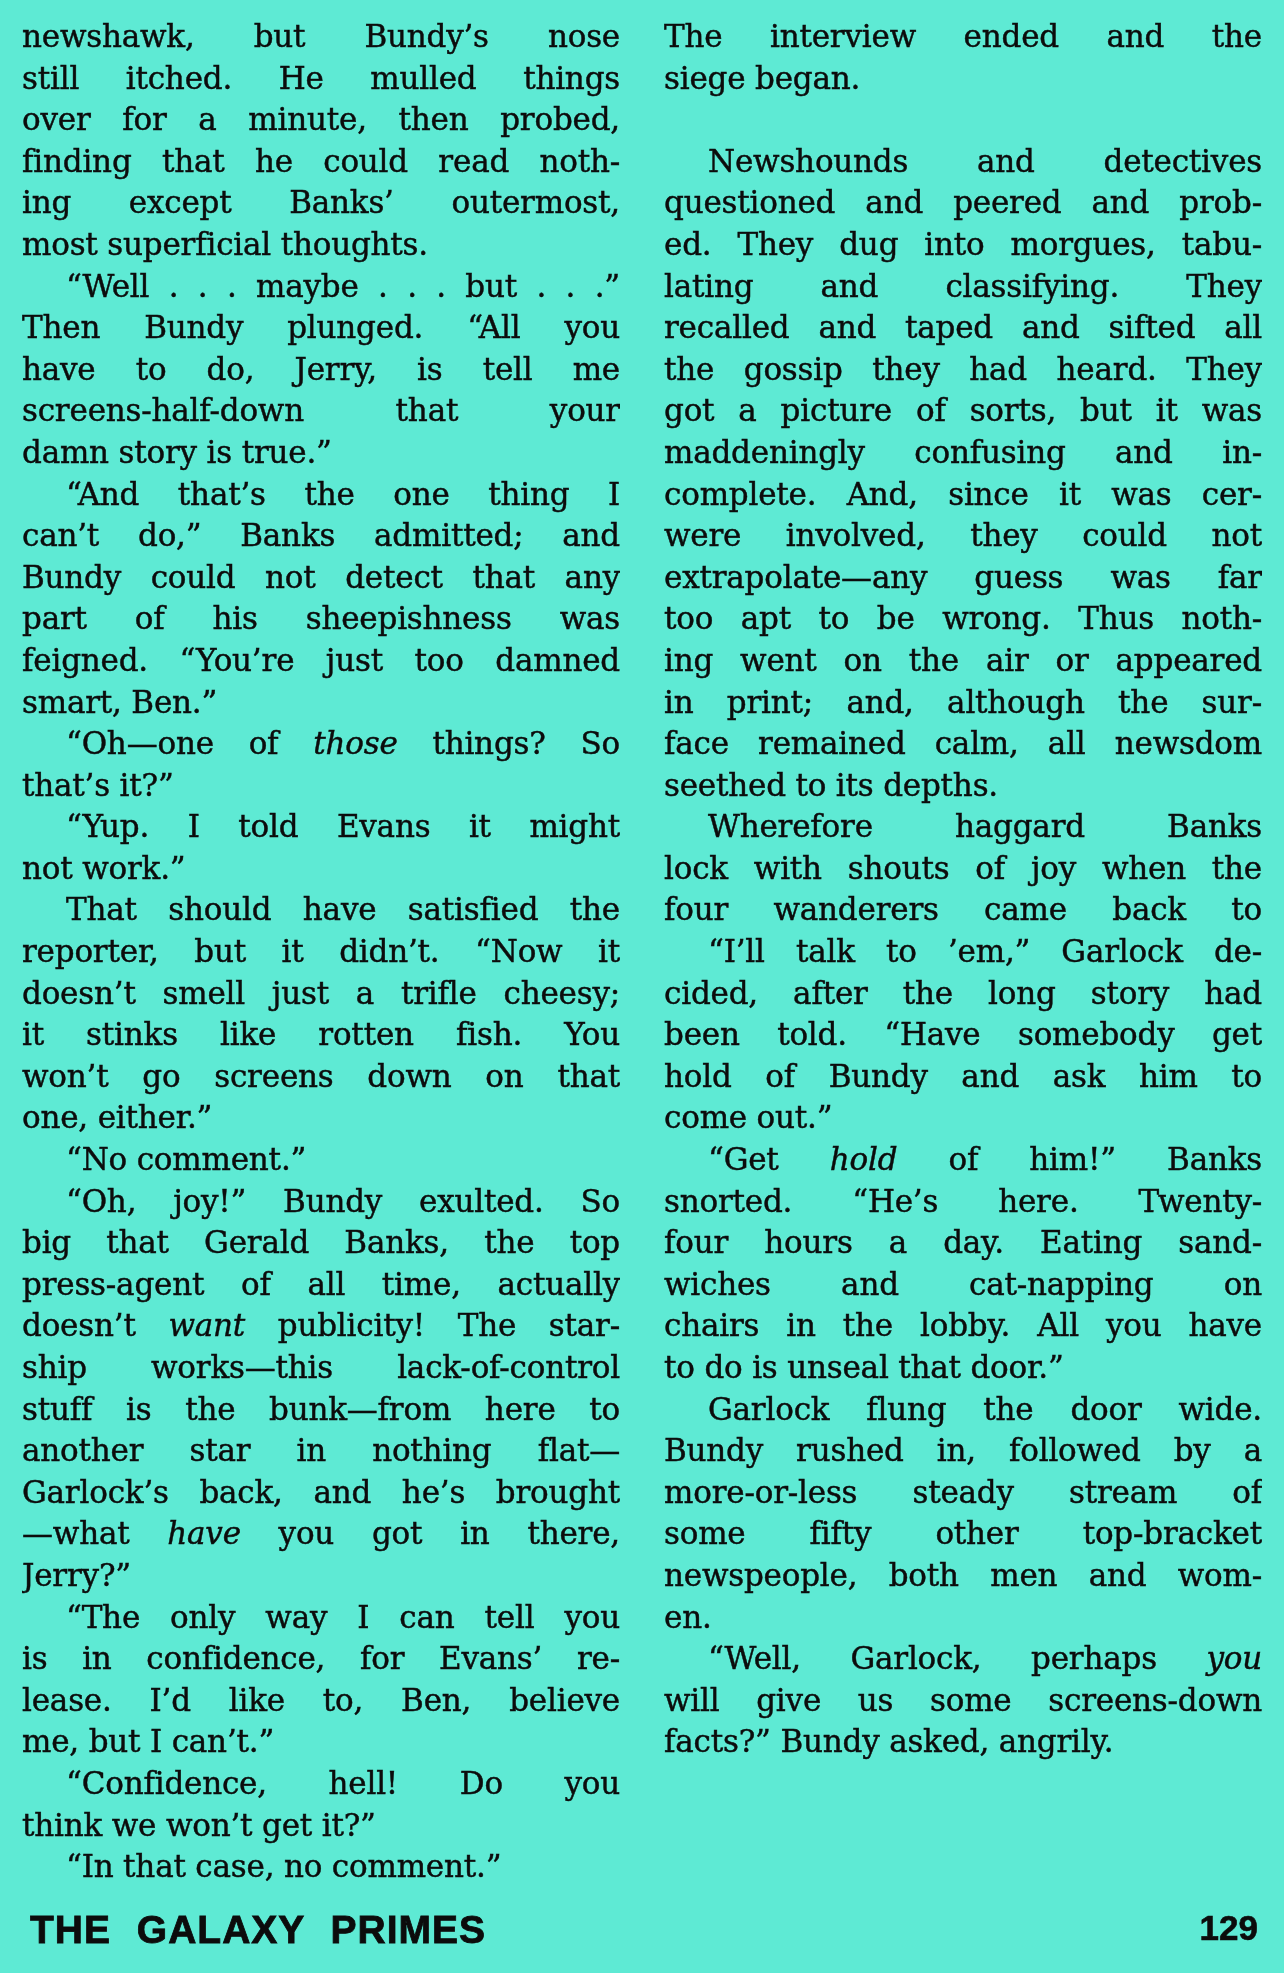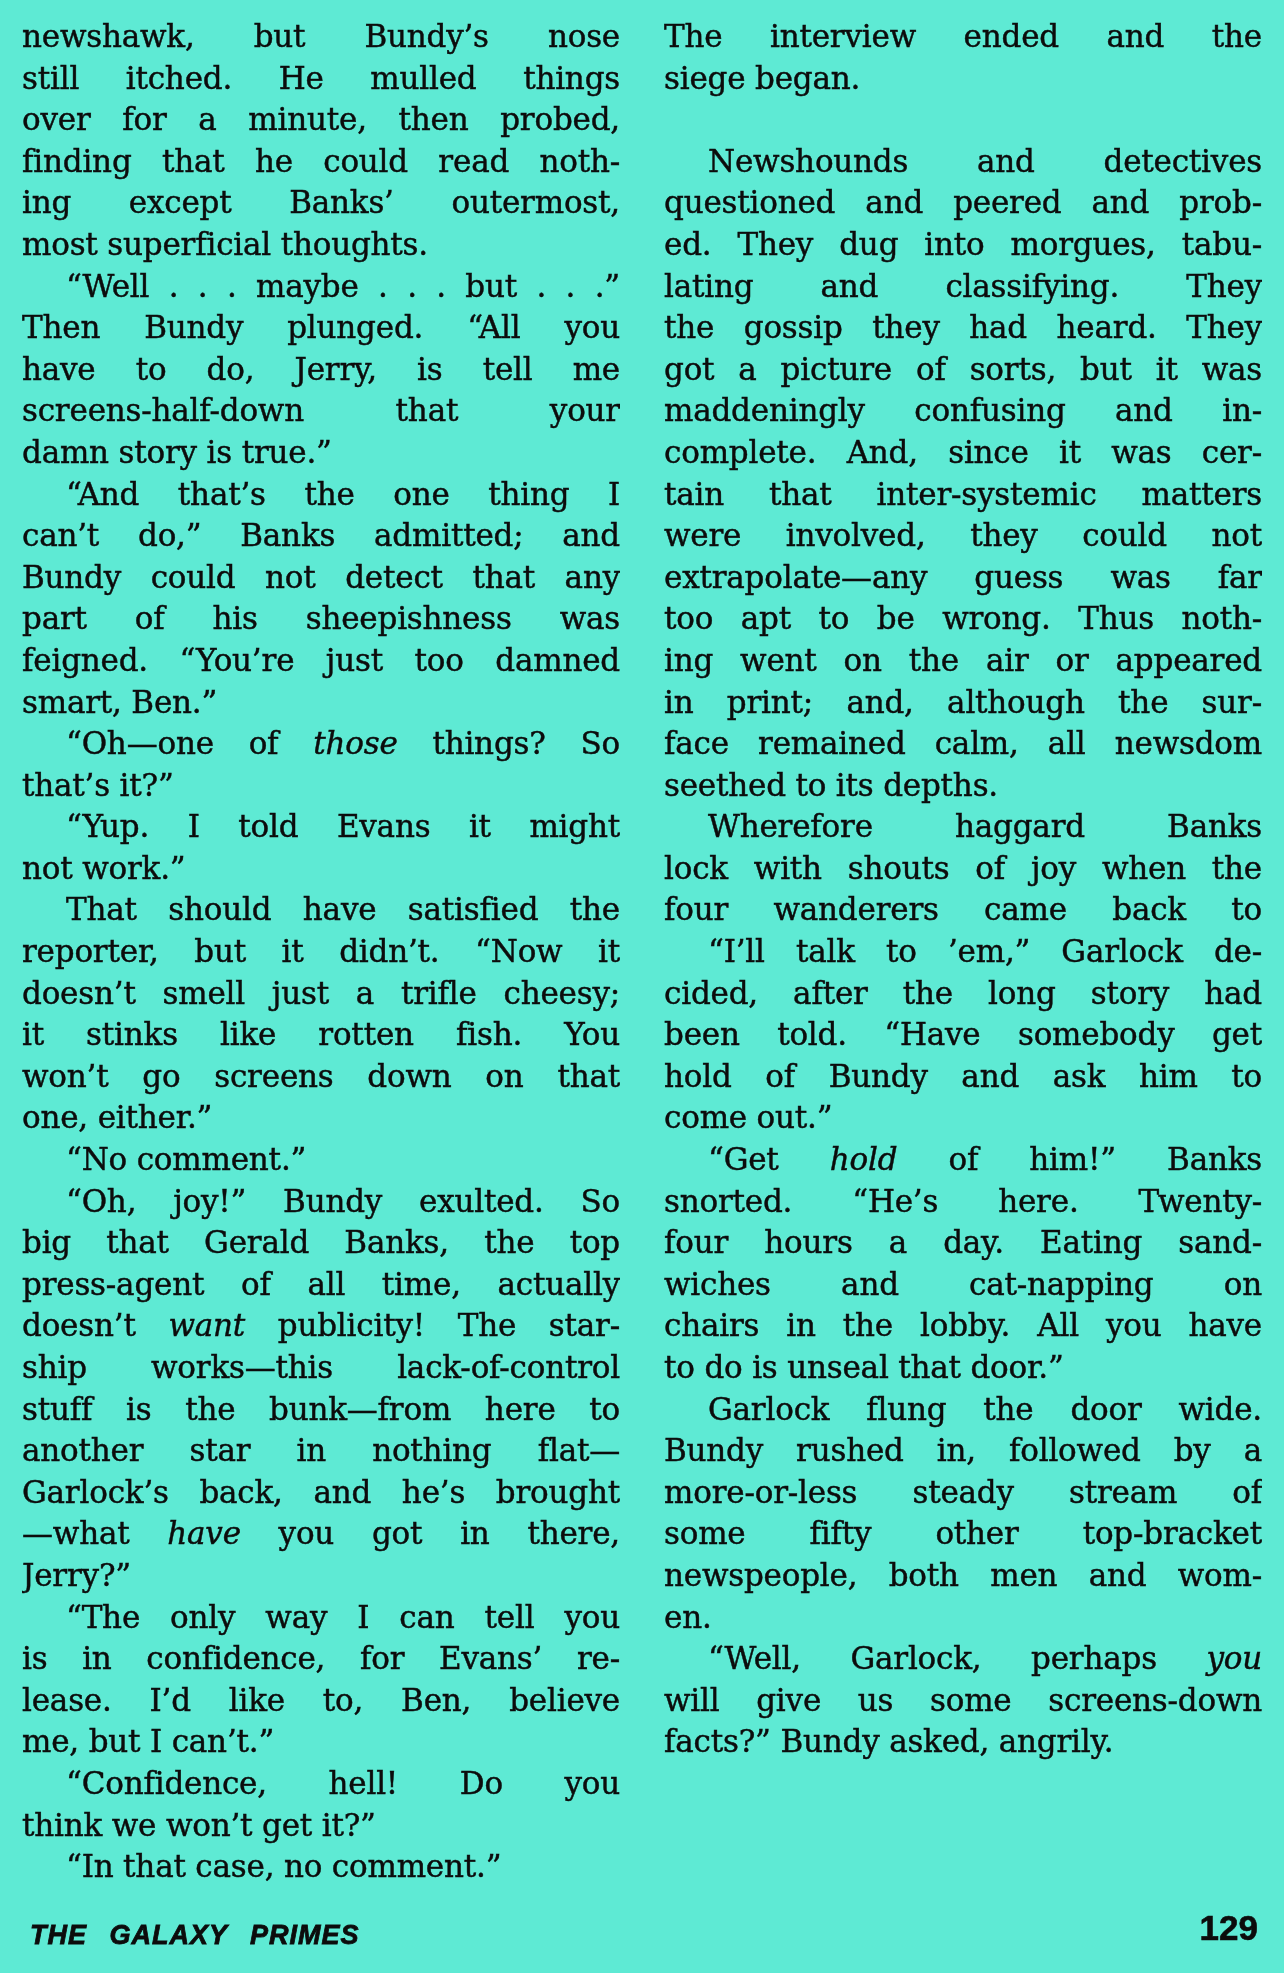--- a/index.html
+++ b/index.html
@@ -19,22 +19,22 @@
   .line.j{text-align-last:justify;}
   .line.last{text-align-last:auto;}
   .line.ind{text-indent:44px;}
   .spacer{height:41.6px;}
   .em{font-style:italic;}
   .footer{
     position:absolute;left:0;top:1908px;width:1284px;height:50px;
     font-family:"Liberation Sans", sans-serif;font-weight:bold;
   }
   .ftitle{
-    position:absolute;left:30px;top:12px;font-size:27px;letter-spacing:1px;
-    word-spacing:14px;font-style:italic;-webkit-text-stroke:0.8px #0c0c0c;
+    position:absolute;left:30px;top:0;font-size:39px;letter-spacing:1px;
+    word-spacing:14px;-webkit-text-stroke:0.8px #0c0c0c;
   }
   .fnum{
     position:absolute;right:26px;top:0;font-size:35px;
     -webkit-text-stroke:0.6px #0c0c0c;
   }
 </style>
 </head>
 <body>
 
 <div class="page">
@@ -86,25 +86,25 @@
       <div class="line last ind">“In that case, no comment.”</div>
     </div>
   <div class="col" id="col-right">
       <div class="line j">The interview ended and the</div>
       <div class="line last">siege began.</div>
       <div class="spacer"></div>
       <div class="line j ind">Newshounds and detectives</div>
       <div class="line j">questioned and peered and prob-</div>
       <div class="line j">ed. They dug into morgues, tabu-</div>
       <div class="line j">lating and classifying. They</div>
+      <div class="line j">recalled and taped and sifted all</div>
       <div class="line j">the gossip they had heard. They</div>
       <div class="line j">got a picture of sorts, but it was</div>
       <div class="line j">maddeningly confusing and in-</div>
       <div class="line j">complete. And, since it was cer-</div>
-      <div class="line j">tain that inter-systemic matters</div>
       <div class="line j">were involved, they could not</div>
       <div class="line j">extrapolate—any guess was far</div>
       <div class="line j">too apt to be wrong. Thus noth-</div>
       <div class="line j">ing went on the air or appeared</div>
       <div class="line j">in print; and, although the sur-</div>
       <div class="line j">face remained calm, all newsdom</div>
       <div class="line last">seethed to its depths.</div>
       <div class="line j ind">Wherefore haggard Banks</div>
       <div class="line j">lock with shouts of joy when the</div>
       <div class="line j">four wanderers came back to</div>

